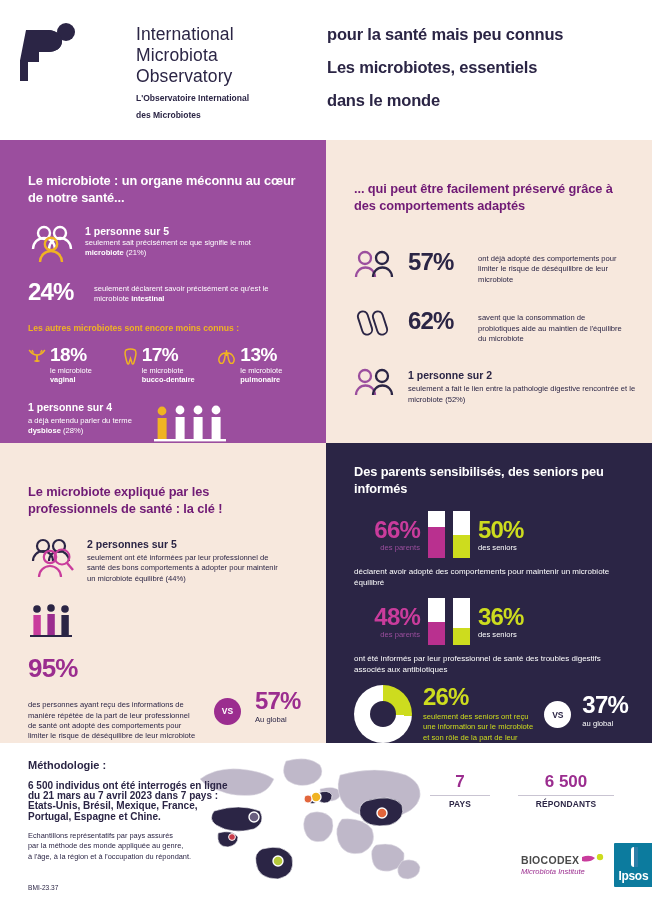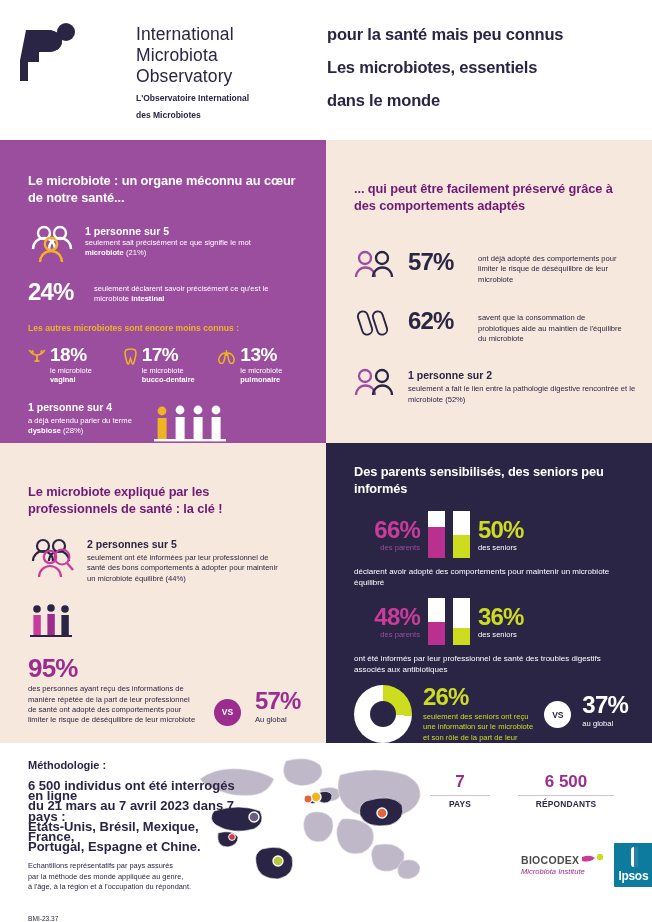--- a/index.html
+++ b/index.html
@@ -83,21 +83,21 @@
   .donut { width: 58px; height: 58px; border-radius: 50%; flex: none;
            background: conic-gradient(#cddc1e 0deg 94deg, #ffffff 94deg 360deg);
            position: relative; }
   .donut::after { content:""; position:absolute; left:50%; top:50%; transform:translate(-50%,-50%);
                   width: 26px; height: 26px; border-radius:50%; background:#2b2545; }
 
   
   .footer { position: absolute; left: 0; top: 743px; width: 652px; height: 179px; background: #ffffff; }
   .meth { position: absolute; left: 28px; top: 16px; width: 220px; }
   .meth-h { font-size: 11px; font-weight: bold; color: #2b2545; margin-bottom: 10px; }
-  .meth-b { font-size: 13px; line-height: 10.2px; color: #2b2545; font-weight: bold; }
+  .meth-b { font-size: 10px; line-height: 10.2px; color: #2b2545; font-weight: bold; }
   .meth-c { font-size: 7.4px; line-height: 10.4px; color: #2b2545; margin-top: 9px; font-weight: 400; }
   .meth-code { font-size: 6.6px; color: #2b2545; margin-top: 22px; }
 
   .map-wrap { position: absolute; left: 190px; top: 6px; width: 240px; height: 140px; }
 
   .kpis { position: absolute; left: 430px; top: 30px; display: flex; gap: 28px; }
   .kpi { text-align: center; }
   .kpi .kv { font-size: 17px; font-weight: bold; color: #9b2d8f; line-height: 18px; }
   .kpi .krule { height: 1px; background: #c9c4d2; margin: 4px 0 3px 0; }
   .kpi .kl { font-size: 8.4px; font-weight: bold; color: #2b2545; letter-spacing: .2px; }
@@ -309,24 +309,24 @@
               <rect x="5.4" y="11" width="7.4" height="20" fill="#c93c9c"></rect>
             <circle cx="23" cy="4" r="3.8" fill="#2b2545"></circle>
               <rect x="19.4" y="10" width="7.4" height="21" fill="#9b2d8f"></rect>
             <circle cx="37" cy="5" r="3.8" fill="#2b2545"></circle>
               <rect x="33.4" y="11" width="7.4" height="20" fill="#2b2545"></rect>
             <rect x="2" y="31" width="42" height="2" fill="#2b2545"></rect>
           </svg>
         </span>
       </div>
 
-      <div style="display:flex; align-items:flex-end; gap:14px; margin-top:16px">
+      <div style="display:flex; align-items:center; gap:14px; margin-top:16px">
         <div style="width:172px">
           <div class="pct-lg" style="color:#9b2d8f; font-size:26px">95%</div>
-          <div class="sub" style="margin-top:4px">des personnes ayant reçu des informations de manière répétée de la part de leur professionnel de santé ont adopté des comportements pour limiter le risque de déséquilibre de leur microbiote</div>
+          <div class="sub" style="margin-top:20px">des personnes ayant reçu des informations de manière répétée de la part de leur professionnel de santé ont adopté des comportements pour limiter le risque de déséquilibre de leur microbiote</div>
         </div>
         <div class="vs-badge" style="margin-top:24px">VS</div>
         <div style="margin-top:16px; text-align:left">
           <div class="pct-lg" style="color:#9b2d8f">57%</div>
           <div class="sub" style="margin-top:2px">Au global</div>
         </div>
       </div>
     </div>
   </div>
 

